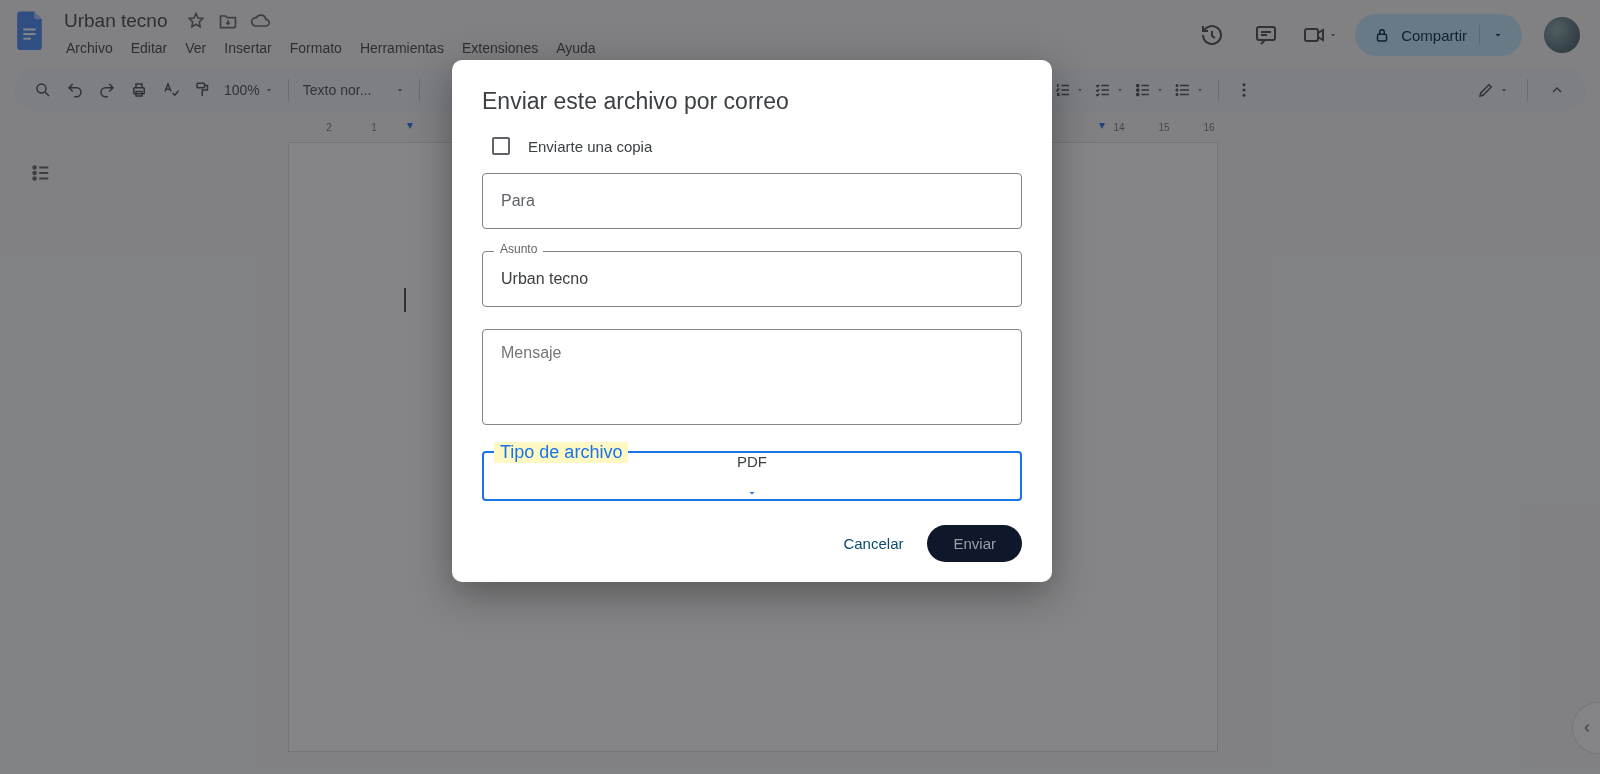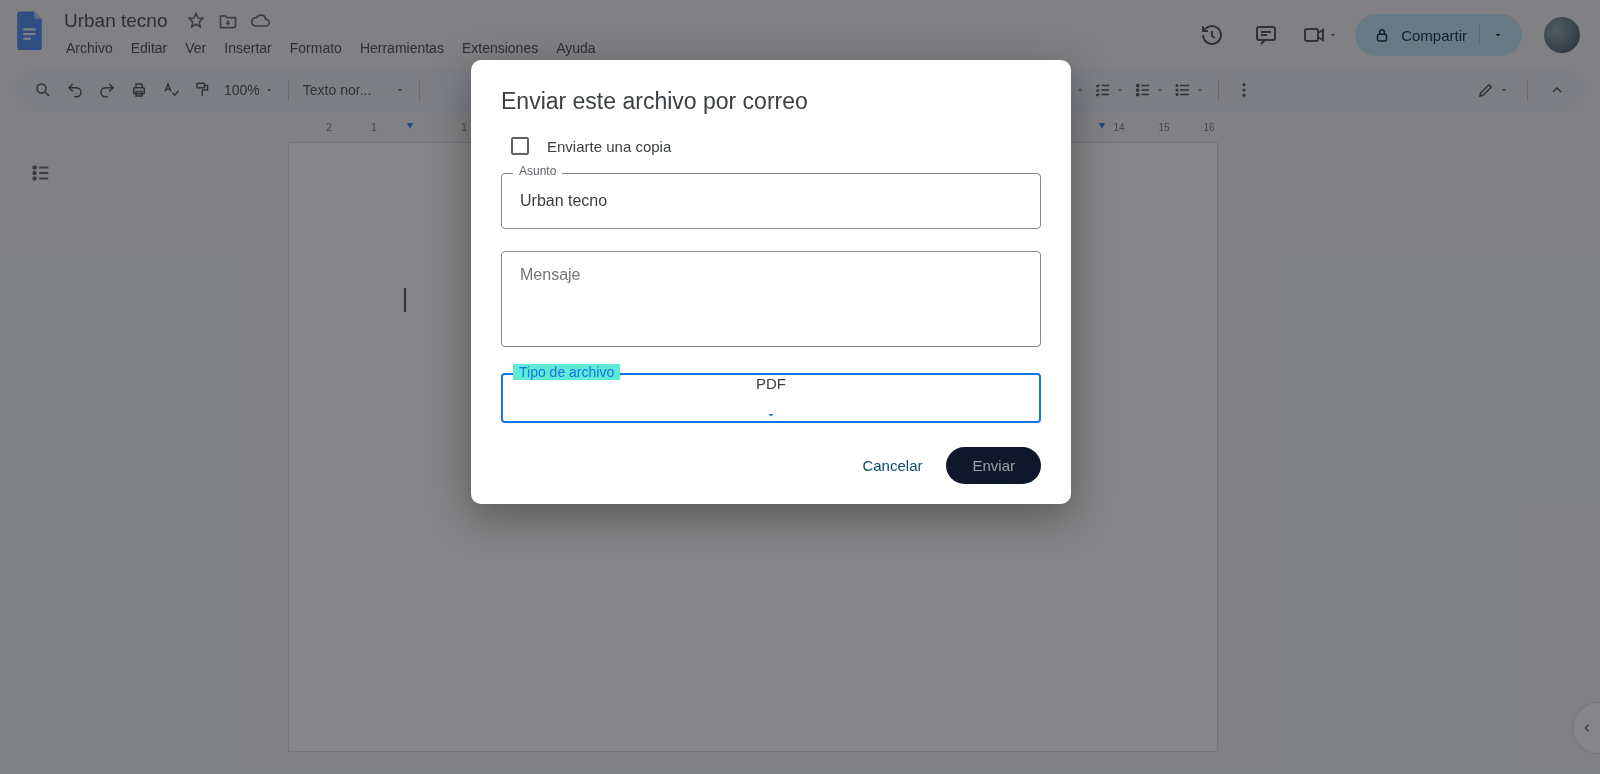--- a/index.html
+++ b/index.html
@@ -46,32 +46,32 @@
   .page { width:930px; height:100%; background:#fff; border:1px solid #dadce0; position:relative;}
   .caret { position:absolute; top:145px; left:115px; width:2px; height:24px; background:#3c4043;}
 
   
   .side-tab { position:absolute; right:0; bottom:20px; width:28px; height:52px; background:#fff; border:1px solid #dadce0; border-right:none; border-radius:26px 0 0 26px; display:flex; align-items:center; justify-content:center; color:#5f6368;}
 
   
   .dim { position:absolute; inset:0; background:rgba(32,33,36,0.55); }
 
   
-  .dialog { position:absolute; left:471px; top:60px; width:600px; background:#fff; border-radius:10px; box-shadow:0 12px 40px rgba(0,0,0,.35); padding:28px 30px 20px 30px; }
+  .dialog { position:absolute; left:452px; top:60px; width:600px; background:#fff; border-radius:10px; box-shadow:0 12px 40px rgba(0,0,0,.35); padding:28px 30px 20px 30px; }
   .dialog-title { font-size:23px; color:#3c4043; margin-bottom:22px; }
   .cb-row { display:flex; align-items:center; gap:18px; margin:0 0 18px 10px; color:#3c4043; font-size:15px;}
   .cb { width:18px; height:18px; border:2px solid #5f6368; border-radius:2px; cursor:pointer;}
   .field { position:relative; margin-bottom:22px; }
   .field-box { width:100%; border:1px solid #80868b; border-radius:4px; height:56px; padding:0 18px; font-size:16px; color:#3c4043; outline:none; }
   .field-box::placeholder { color:#5f6368; }
   .float-label { position:absolute; top:-9px; left:12px; background:#fff; padding:0 6px; font-size:12px; color:#5f6368; }
   .textarea-box { width:100%; border:1px solid #80868b; border-radius:4px; height:96px; padding:14px 18px; font-size:16px; color:#3c4043; outline:none; resize:none;}
   .select-wrap { position:relative; margin-top:6px; margin-bottom:24px;}
   .select-box { width:100%; border:2px solid #1a73e8; border-radius:4px; height:50px; padding:0 18px; display:flex; align-items:center; justify-content:space-between; color:#3c4043; font-size:15px; cursor:pointer;flex-direction:column;}
-  .select-label { position:absolute; top:-9px; left:12px; background:#5eead4; padding:0 6px; font-size:14px; color:#1a73e8;}
+  .select-label { position:absolute; top:-9px; left:12px; background:#fef9c3; padding:0 6px; font-size:18px; color:#1a73e8;}
   .dialog-actions { display:flex; justify-content:flex-end; align-items:center; gap:8px; margin-top:10px;}
   .btn-text { color:#0c4a6e; font-size:15px; font-weight:500; padding:8px 16px; border-radius:20px; cursor:pointer; }
   .btn-primary-disabled { background:#0f172a; color:#9aa0a6; font-size:15px; font-weight:500; padding:10px 26px; border-radius:22px; }
 
   svg { display:block; }
 </style>
 </head>
 <body>
 
 <div class="docs-bg">
@@ -321,20 +321,23 @@
 <div class="dim"></div>
 
 <div class="dialog">
   <div class="dialog-title">Enviar este archivo por correo</div>
 
   <div class="cb-row">
     <div class="cb"></div>
     <span>Enviarte una copia</span>
   </div>
 
+  <div class="field">
+    <input class="field-box" placeholder="Para" style="">
+  </div>
 
   <div class="field">
     <span class="float-label">Asunto</span>
     <input class="field-box" value="Urban tecno" style="">
   </div>
 
   <div class="field">
     <textarea class="textarea-box" placeholder="Mensaje" style=""></textarea>
   </div>
 

